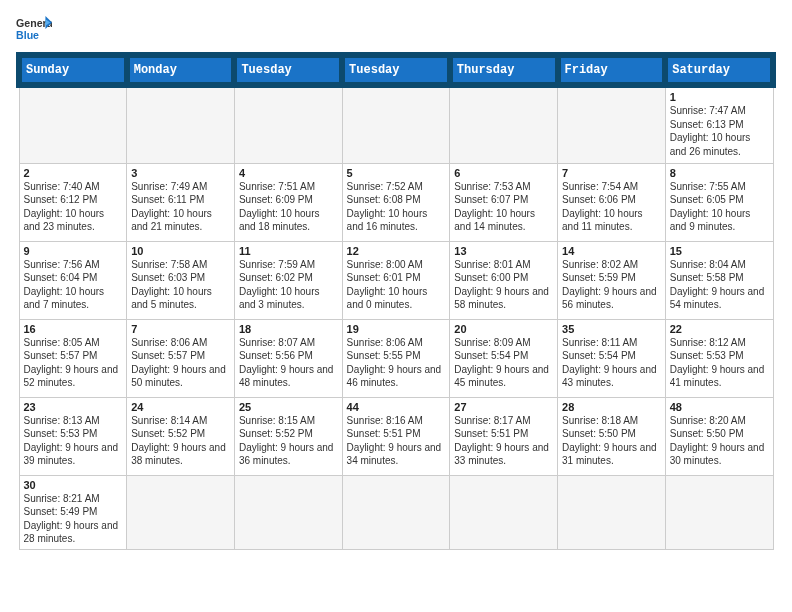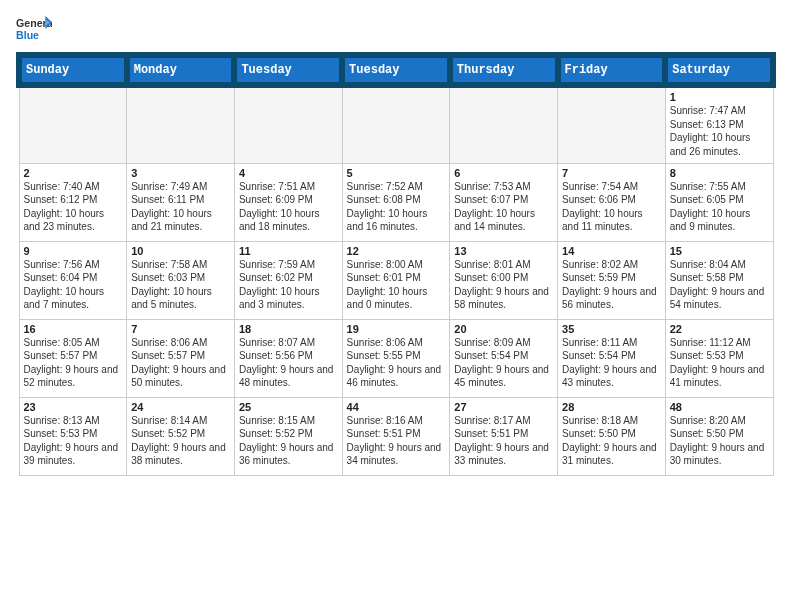--- a/index.html
+++ b/index.html
@@ -275,21 +275,21 @@
           </td>
           <td>
             <span class="day-num">35</span>
             <div class="day-info">Sunrise: 8:11 AM
 Sunset: 5:54 PM
 Daylight: 9 hours
 and 43 minutes.</div>
           </td>
           <td>
             <span class="day-num">22</span>
-            <div class="day-info">Sunrise: 11:12 AM
+            <div class="day-info">Sunrise: 8:12 AM
 Sunset: 5:53 PM
 Daylight: 9 hours
 and 41 minutes.</div>
           </td>
         </tr>
         <tr>
           <td>
             <span class="day-num">23</span>
             <div class="day-info">Sunrise: 8:13 AM
 Sunset: 5:53 PM
@@ -331,16 +331,31 @@
 Daylight: 9 hours
 and 31 minutes.</div>
           </td>
           <td>
             <span class="day-num">48</span>
             <div class="day-info">Sunrise: 8:20 AM
 Sunset: 5:50 PM
 Daylight: 9 hours
 and 30 minutes.</div>
           </td>
+        </tr>
+        <tr class="last-row">
+          <td>
+            <span class="day-num">30</span>
+            <div class="day-info">Sunrise: 8:21 AM
+Sunset: 5:49 PM
+Daylight: 9 hours
+and 28 minutes.</div>
+          </td>
+          <td class="empty"></td>
+          <td class="empty"></td>
+          <td class="empty"></td>
+          <td class="empty"></td>
+          <td class="empty"></td>
+          <td class="empty"></td>
         </tr>
       </tbody>
   </table>
 </div>
 
 </body></html>

